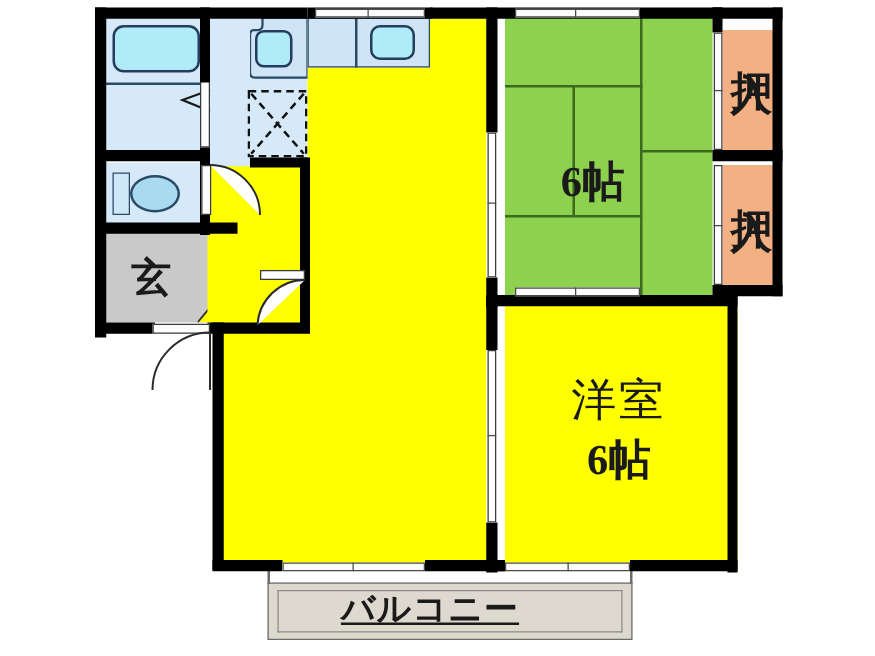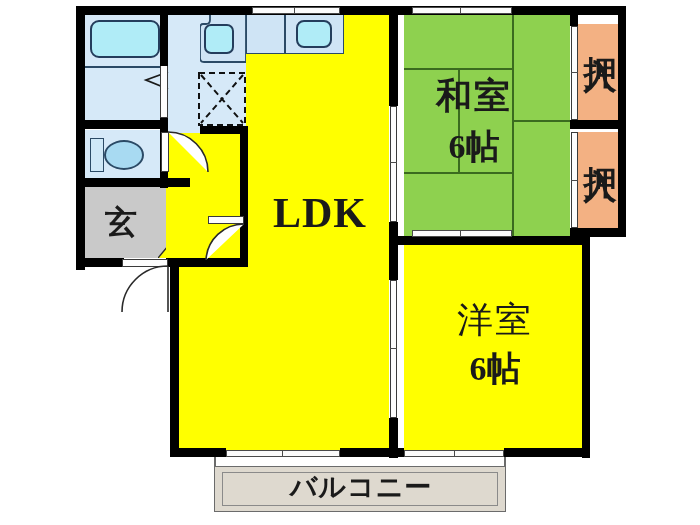--- a/index.html
+++ b/index.html
@@ -259,33 +259,29 @@
 
   <div class="slider-v" style="left:390px; top:280px; width:7px; height:138px;"></div>
   <div class="win-mull" style="left:390px; top:348px; width:7px; height:1.4px;"></div>
 
   <div class="slider-v" style="left:571px; top:26px; width:7px; height:94px;"></div>
   <div class="win-mull" style="left:571px; top:72px; width:7px; height:1.4px;"></div>
 
   <div class="slider-v" style="left:571px; top:132px; width:7px; height:96px;"></div>
   <div class="win-mull" style="left:571px; top:180px; width:7px; height:1.4px;"></div>
 
-  <div class="label" style="left:258px; top:192px; width:124px; font-size:42px; font-weight:700;
-              letter-spacing:1px;">LDK</div>
-
-  <div class="label" style="left:412px; top:78px; width:124px; font-size:36px; font-weight:700;
-              letter-spacing:2px;">和室</div>
+
   <div class="label" style="left:412px; top:130px; width:124px; font-size:34px; font-weight:700;">6帖</div>
 
   <div class="label" style="left:428px; top:302px; width:134px; font-size:36px; font-weight:400;
               letter-spacing:2px;">洋室</div>
   <div class="label" style="left:428px; top:352px; width:134px; font-size:34px; font-weight:700;">6帖</div>
 
   <div class="label" style="left:100px; top:206px; width:42px; font-size:32px; font-weight:700;">玄</div>
 
-  <div class="label" style="left:234px; top:474px; width:254px; font-size:27px; font-weight:700;
-              letter-spacing:1px;">バルコニー</div>
+  <div class="label" style="left:217px; top:474px; width:254px; font-size:27px; font-weight:700;
+              letter-spacing:1px;text-decoration:underline;">バルコニー</div>
 
   <div class="vlabel" style="left:583px; top:30px; font-size:33px; font-weight:700;">押入</div>
 
   <div class="vlabel" style="left:583px; top:140px; font-size:33px; font-weight:700;">押入</div>
 
 </div>
 
 </body></html>

